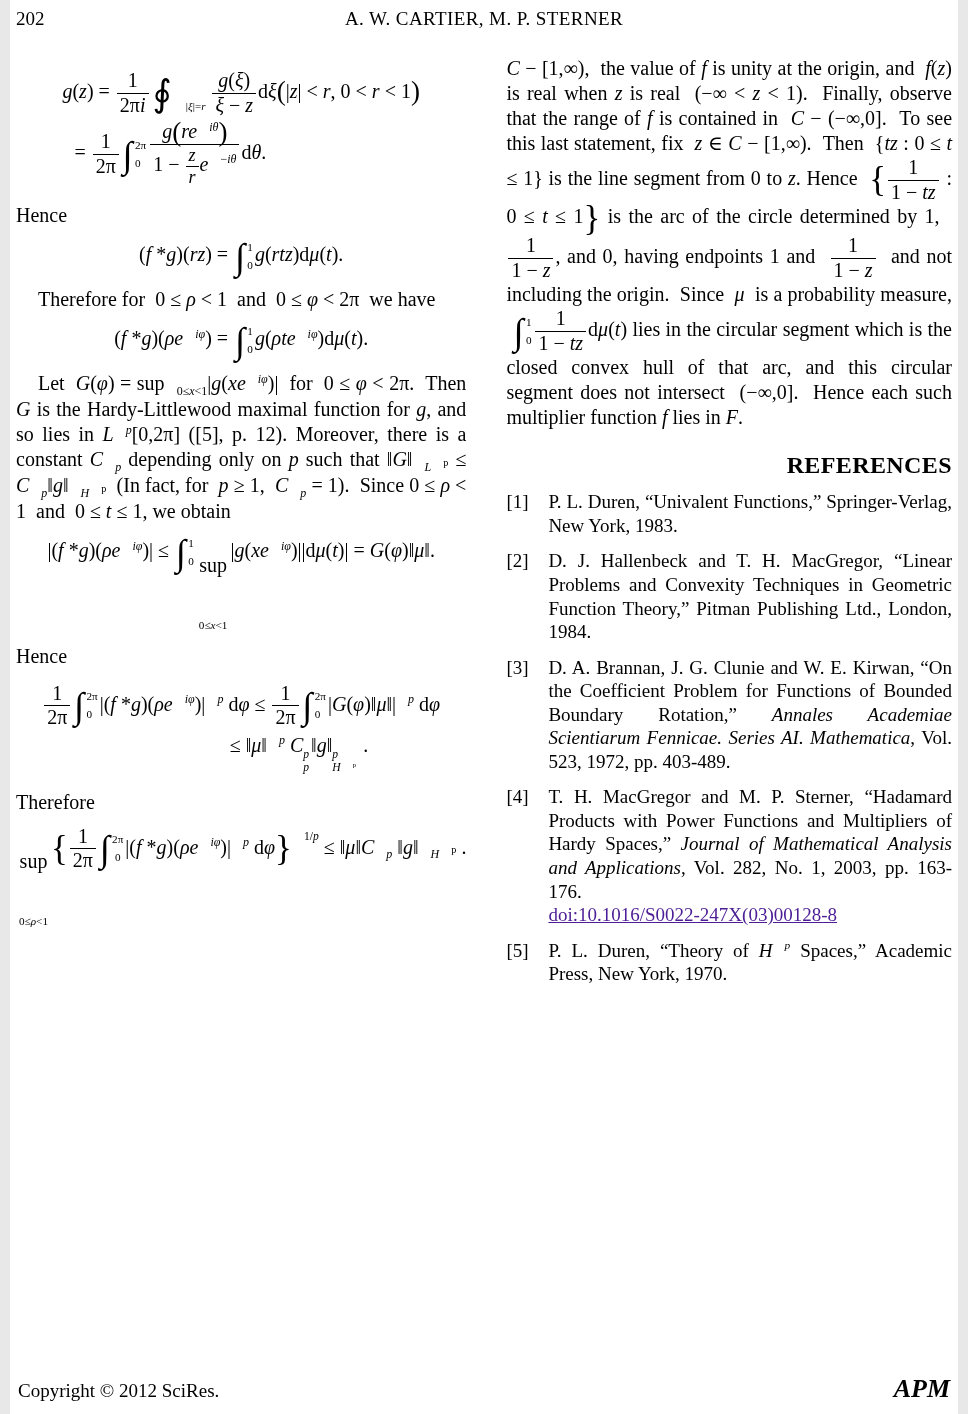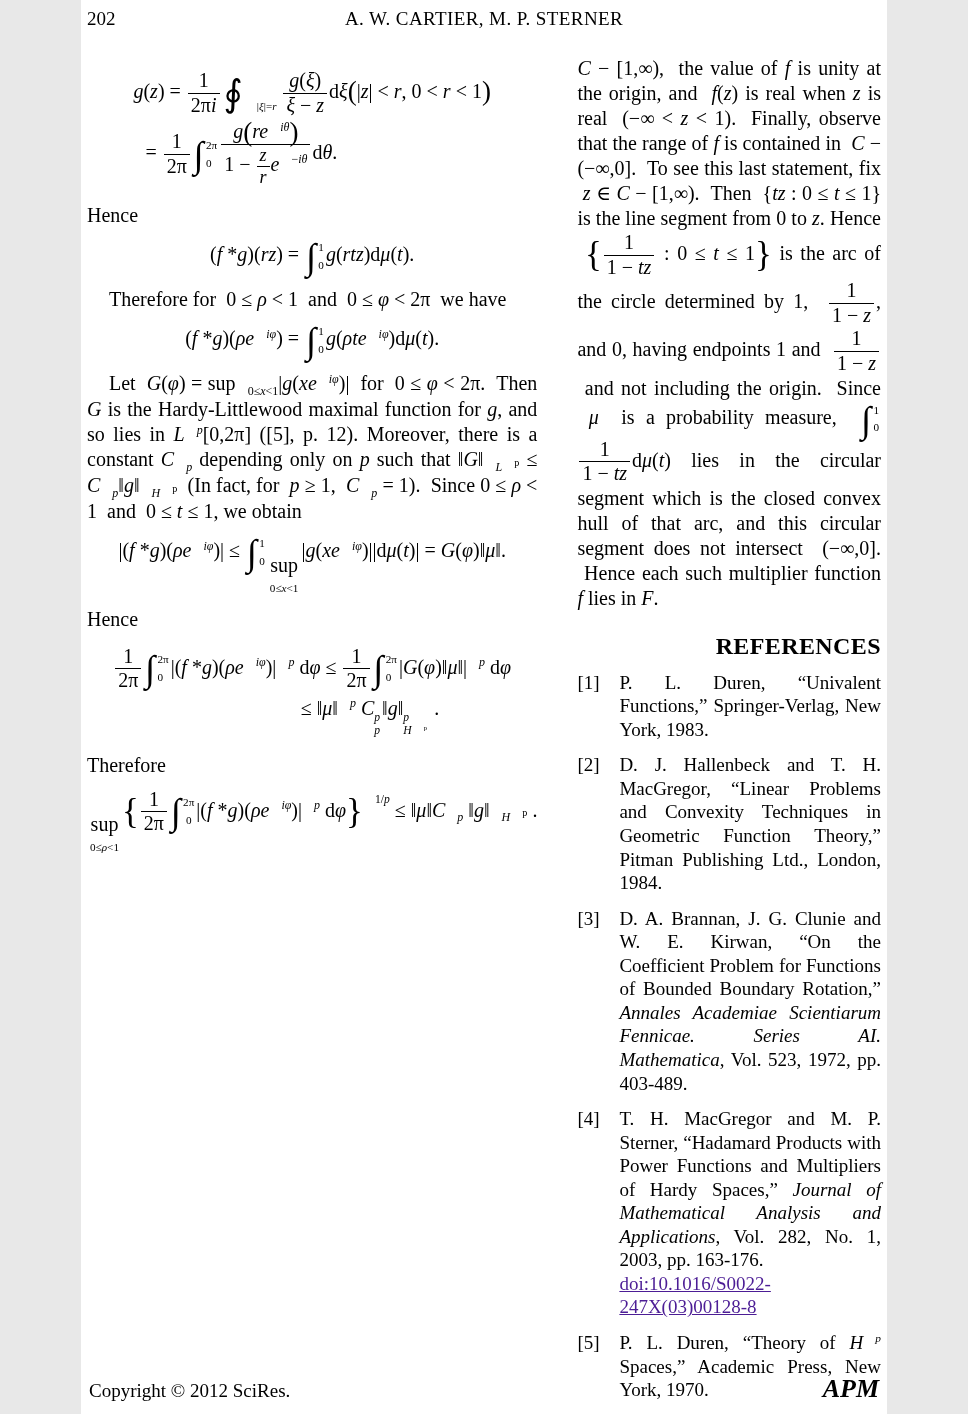--- a/index.html
+++ b/index.html
@@ -1,17 +1,17 @@
 <!DOCTYPE html>
 <html><head>
 <meta charset="utf-8">
 <style>
   html,body{margin:0;padding:0;background:#e8e8e8;}
   .page{
-    width:806px;height:1414px;position:relative;margin:0 auto;
+    width:948px;height:1414px;position:relative;margin:0 auto;
     background:#ffffff;color:#000;box-sizing:border-box;
     padding:8px 6px 0 6px;
     font-family:"Liberation Serif","DejaVu Serif","DejaVu Sans",serif;
   }
   
   .pg-header{display:grid;grid-template-columns:90px 1fr 90px;align-items:baseline;font-size:19px;}
   .pg-num{text-align:left;}
   .run-title{text-align:center;letter-spacing:0.4px;}
   
   .columns{display:flex;gap:40px;margin-top:26px;}
@@ -30,21 +30,21 @@
   .fr{display:inline-block;vertical-align:middle;text-align:center;margin:0 2px;}
   .fr .nu{display:block;border-bottom:1.3px solid #000;padding:0 3px;line-height:1.18;}
   .fr .de{display:block;padding:0 3px;line-height:1.18;}
   .fr .fr{margin:0 1px;vertical-align:middle;font-size:0.9em;}
   
   .bigop{display:inline-flex;align-items:center;vertical-align:middle;margin:0 2px;}
   .bigop .glyph{font-size:1.85em;line-height:1;font-style:normal;}
   .bigop .lims{display:inline-flex;flex-direction:column;justify-content:space-between;height:2.6em;font-size:0.56em;line-height:1;margin-left:2px;}
   .blim{font-size:0.55em;vertical-align:-1.1em;letter-spacing:0;}
   
-  .opstack{display:inline-flex;flex-direction:column;align-items:center;line-height:1;vertical-align:-0.75em;margin:0 3px;}
+  .opstack{display:inline-flex;flex-direction:column;align-items:center;line-height:1;vertical-align:-0.75em;margin:0 3px;gap:37px;}
   .opstack .oslim{font-size:0.56em;margin-top:8px;text-align:right;}
   
   .ss{display:inline-flex;flex-direction:column;line-height:1.15;font-size:0.58em;vertical-align:-0.55em;text-align:left;margin-right:2px;}
   
   .big{font-size:1.75em;vertical-align:middle;line-height:0.85;}
   .bigp{font-size:1.35em;vertical-align:-0.1em;line-height:0.85;}
   .hsup{font-size:0.58em;vertical-align:1.15em;}
   
   .refs-title{font-weight:bold;text-align:right;font-size:24px;margin:20px 0 10px 0;letter-spacing:0.4px;}
   .ref{display:flex;margin-bottom:12px;font-size:19px;line-height:1.24;}

